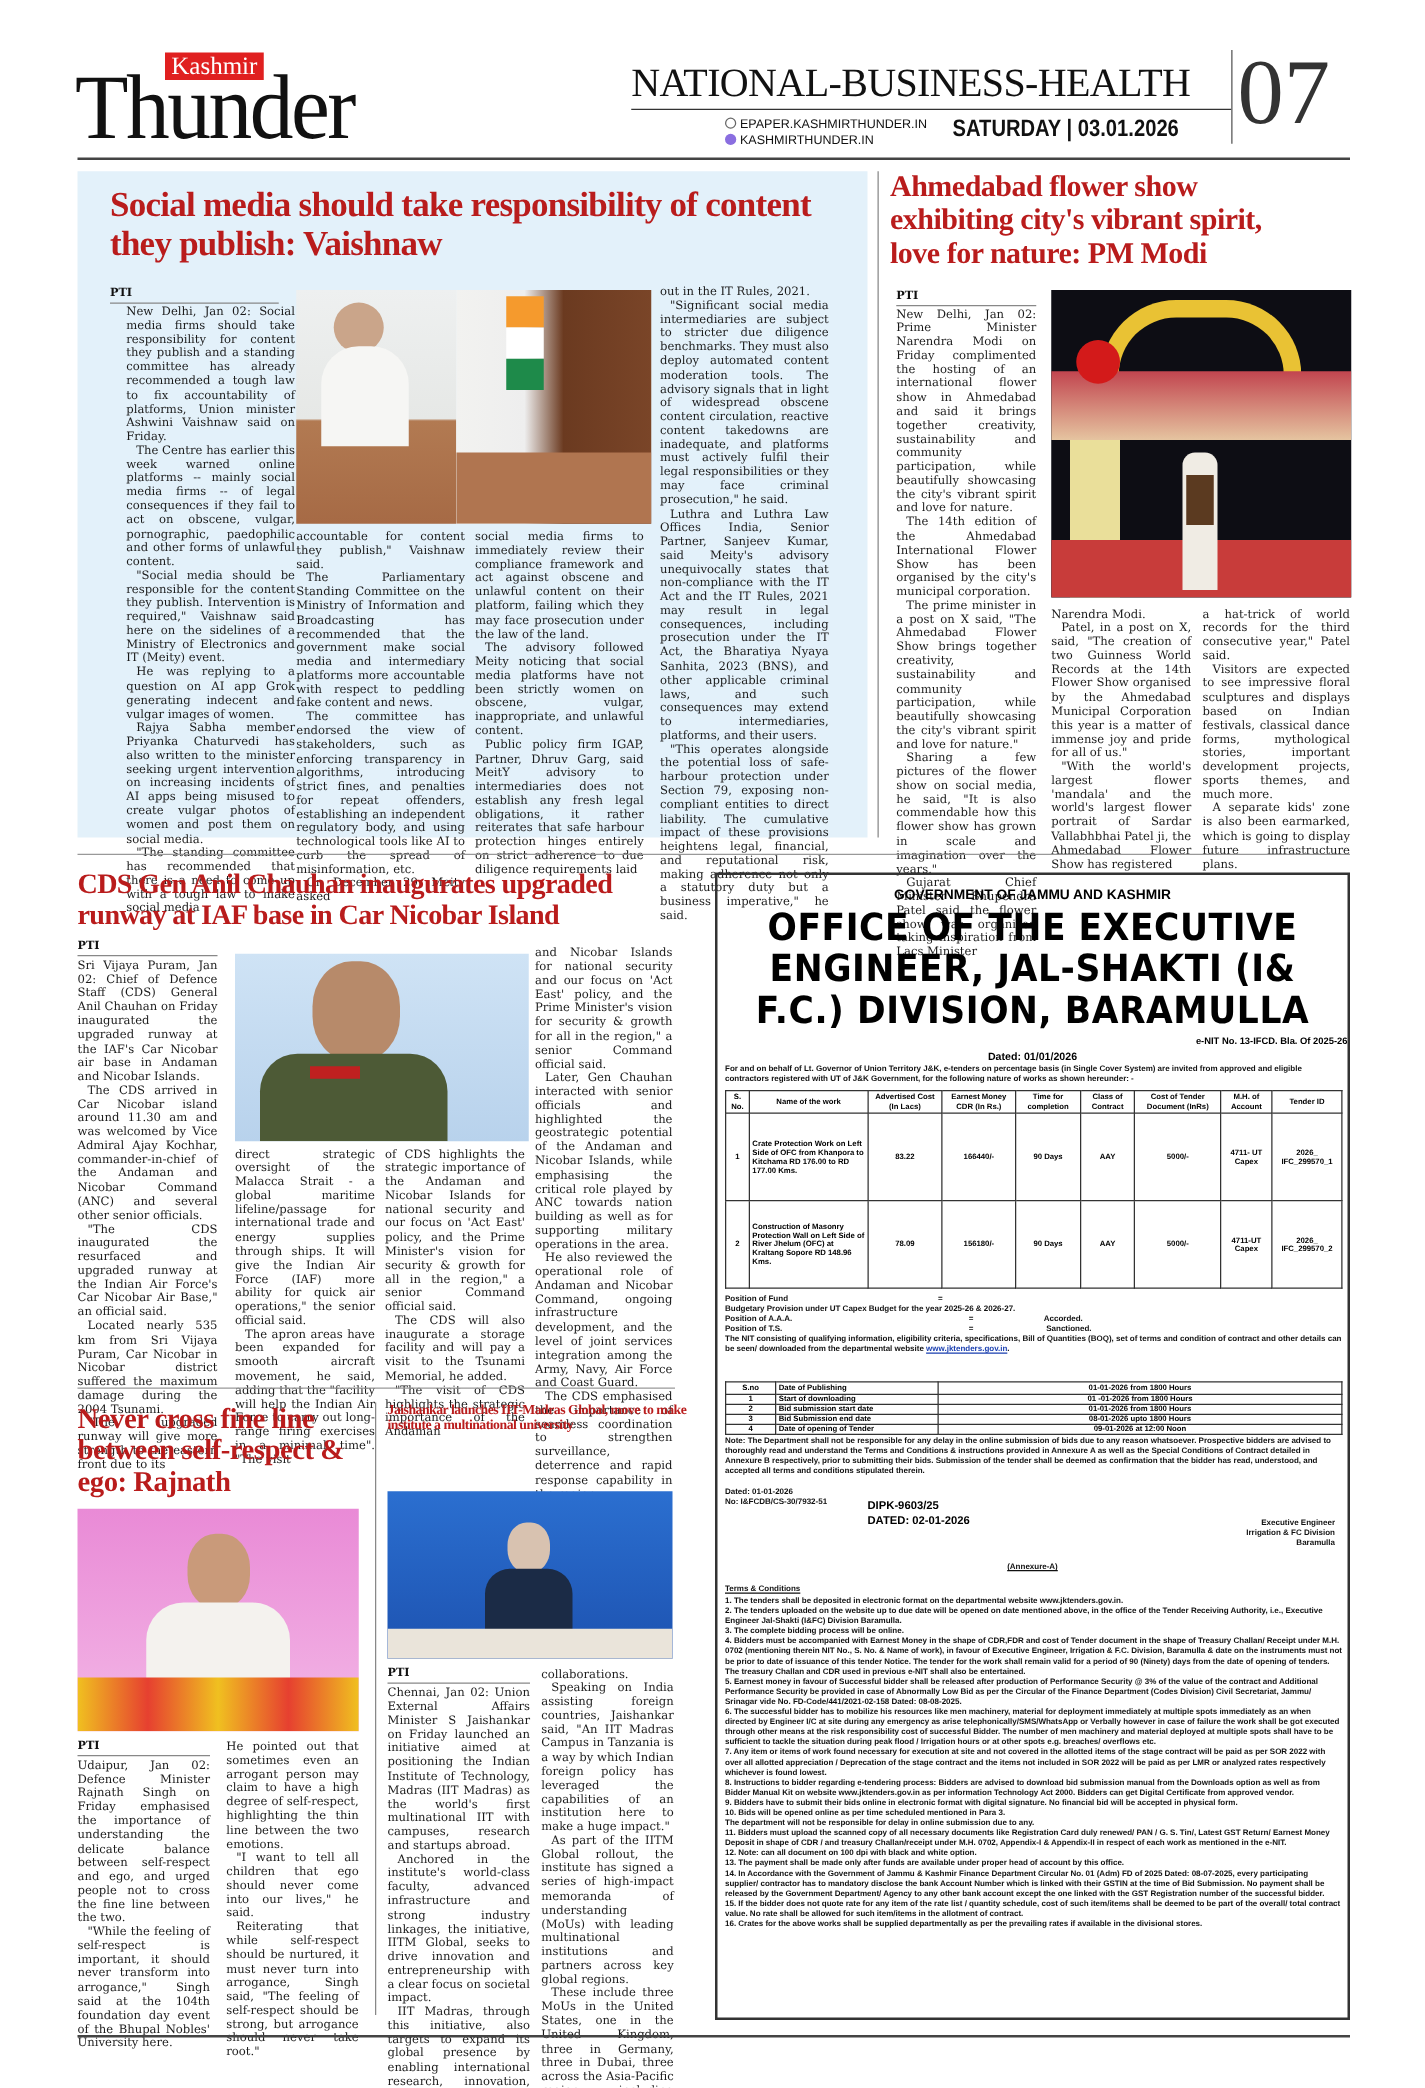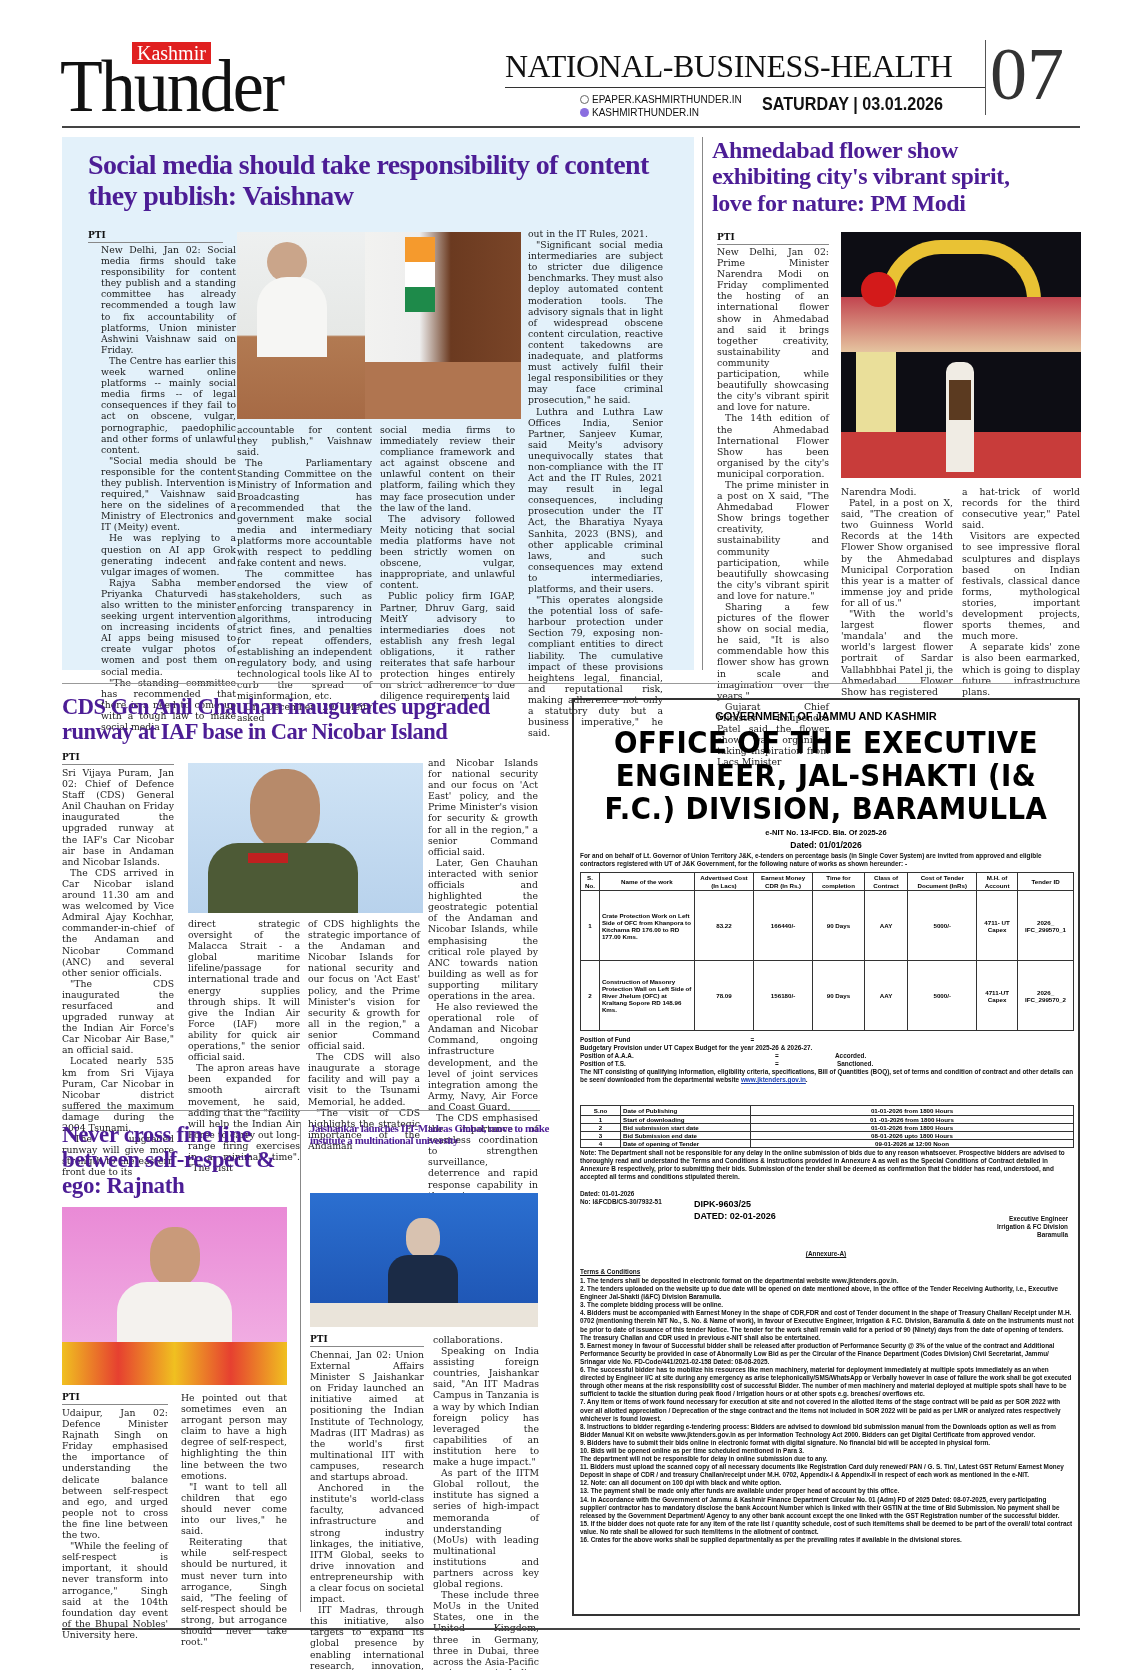--- a/index.html
+++ b/index.html
@@ -10,37 +10,37 @@
 .logo-thunder{position:absolute;left:0;top:14px;font-family:"Liberation Serif",serif;font-size:70px;line-height:70px;letter-spacing:-2px;transform:scaleY(1.05)}
 .section-title{left:505px;top:48px;font-family:"Liberation Serif",serif;font-size:32px;letter-spacing:-0.5px;white-space:nowrap}
 .hdr-rule{left:505px;top:87px;width:480px;height:1px;background:#333}
 .web-links{left:580px;top:93px;font-family:"Liberation Sans",sans-serif;font-size:10px;line-height:13px}
 .web-links .dot{display:inline-block;width:9px;height:9px;border-radius:50%;margin-right:3px;vertical-align:-1px}
 .date-line{left:762px;top:93px;font-family:"Liberation Sans",sans-serif;font-size:19px;font-weight:bold;transform:scaleX(.85);transform-origin:left}
 .vrule-hdr{left:985px;top:40px;width:1px;height:75px;background:#555}
 .page-no{left:990px;top:32px;font-family:"Liberation Serif",serif;font-size:74px;line-height:85px;color:#333}
 .top-rule{left:62px;top:126px;width:1018px;height:2px;background:#444}
 .lightblue{left:62px;top:137px;width:632px;height:533px;background:#e3f1fa}
-.headline{font-family:"DejaVu Serif",serif;font-weight:bold;line-height:1.1;color:#4c1d95}
+.headline{font-family:"DejaVu Serif",serif;font-weight:bold;line-height:1.1;color:#b91c1c}
 .h1-social{left:88px;top:150px;width:580px;font-size:28px;letter-spacing:-0.6px;font-family:"Liberation Serif",serif;font-weight:900}
 .byline{font-family:"DejaVu Serif",serif;font-size:9px;font-weight:bold;border-bottom:1px solid #888;padding-bottom:2px}
 .col{font-family:"DejaVu Serif",serif;font-size:9.3px;line-height:11.1px;text-align:justify;color:#1a1a1a}
 .col p{text-indent:8px}
 .col p.first{text-indent:0}
 .photo{overflow:hidden}
 .vrule{width:1px;background:#888}
 .hrule{height:1px;background:#999}
 .h-flower{left:712px;top:137px;width:340px;font-size:24px;letter-spacing:-0.4px;font-family:"Liberation Serif",serif}
 .h-cds{left:62px;top:695px;width:470px;font-size:22.5px;letter-spacing:-0.5px;font-family:"Liberation Serif",serif}
 .h-raj{left:62px;top:1122px;width:230px;font-size:23px;letter-spacing:-0.4px;font-family:"Liberation Serif",serif}
 .h-jai{left:310px;top:1122px;width:240px;font-size:11px;letter-spacing:-0.4px;font-family:"Liberation Serif",serif}
 .ad{left:572px;top:698px;width:508px;height:918px;border:2px solid #333;font-family:"Liberation Sans",sans-serif;color:#000}
 .ad .gov{position:absolute;top:10px;width:100%;text-align:center;font-weight:bold;font-size:11px}
 .ad .office{position:absolute;top:26px;width:100%;text-align:center;font-weight:900;font-size:30px;line-height:33px;font-family:"DejaVu Sans",sans-serif;letter-spacing:0.5px;transform:scaleX(.92)}
-.ad .enit{position:absolute;top:128px;width:100%;text-align:center;font-size:7.5px;font-weight:bold}
+.ad .enit{position:absolute;top:128px;width:100%;text-align:right;font-size:7.5px;font-weight:bold}
 .ad .dated{position:absolute;top:140px;width:100%;text-align:center;font-size:8.5px;font-weight:bold}
 .ad .small{font-size:6.4px;line-height:8.1px;font-weight:bold;color:#111}
 .ad table{border-collapse:collapse;font-size:6.2px;font-weight:bold}
 .ad td,.ad th{border:1px solid #333;text-align:center;padding:1px 2px}
 .ad th{font-weight:bold;line-height:7.5px}
 .ad a{color:#1a3fb0;text-decoration:underline}
 .bottom-rule{left:62px;top:1628px;width:1018px;height:2px;background:#444}
 </style>
 </head>
 <body>

